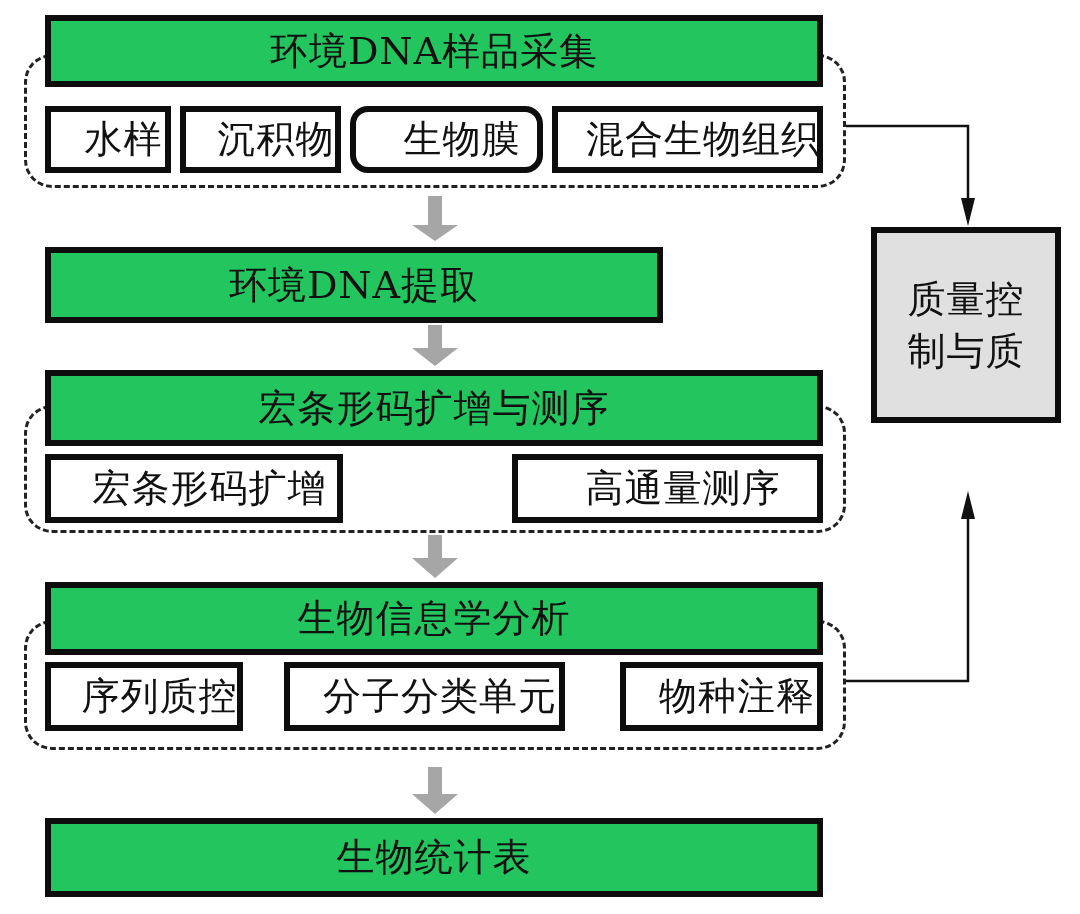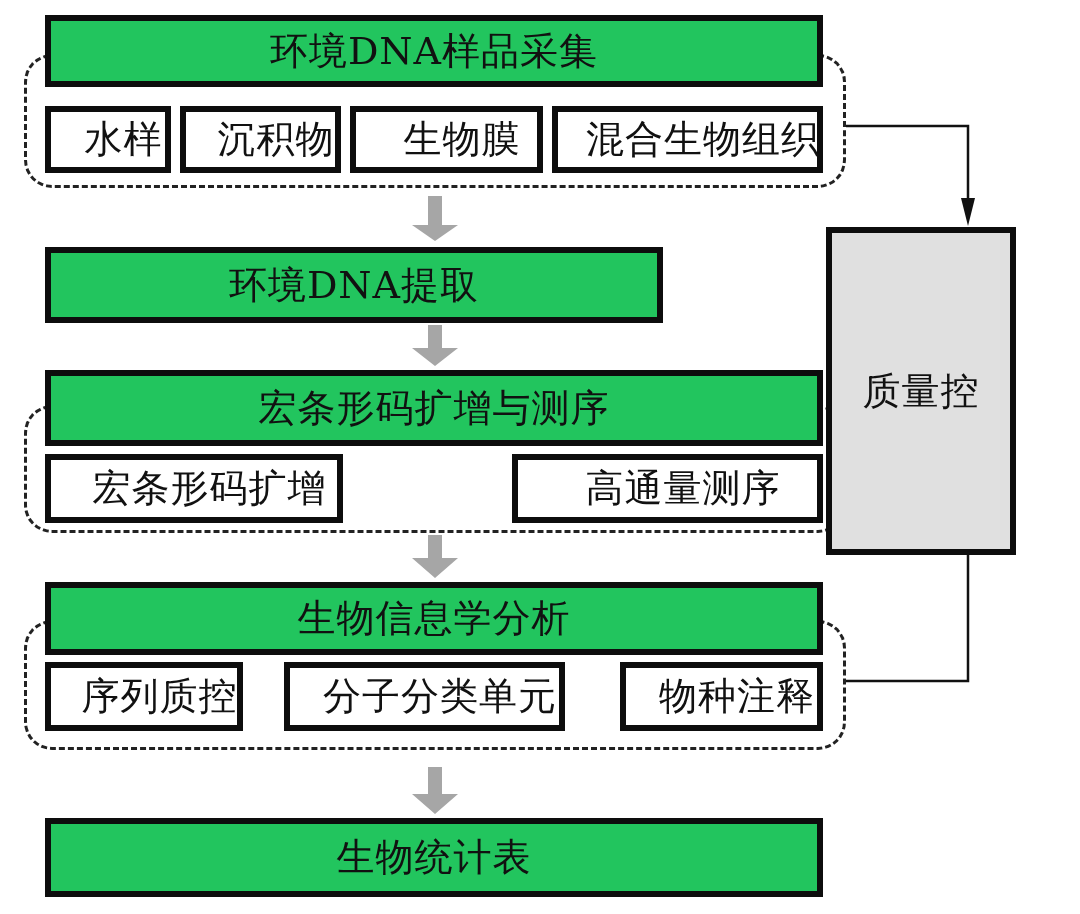--- a/index.html
+++ b/index.html
@@ -24,21 +24,21 @@
 
 <div class="box main" style="left:45px; top:15px; width:778px; height:72px; z-index:2;">
   <span class="txt">环境DNA样品采集</span>
 </div>
 <div class="box sub" style="left:45px; top:106px; width:126px; height:67px; z-index:2;">
   <span class="txt">水样</span>
 </div>
 <div class="box sub" style="left:180px; top:106px; width:161px; height:67px; z-index:2;">
   <span class="txt">沉积物</span>
 </div>
-<div class="box sub" style="left:350px; top:106px; width:193px; height:67px; z-index:2;">
+<div class="box sub" style="left:350px; top:106px; width:193px; height:67px; z-index:2;border-radius:18px;">
   <span class="txt">生物膜</span>
 </div>
 <div class="box sub" style="left:552px; top:106px; width:271px; height:67px; z-index:2;">
   <span class="txt">混合生物组织</span>
 </div>
 
 <div class="box main" style="left:45px; top:247px; width:618px; height:76px; z-index:2;">
   <span class="txt">环境DNA提取</span>
 </div>
 
@@ -62,22 +62,23 @@
   <span class="txt">分子分类单元</span>
 </div>
 <div class="box sub" style="left:620px; top:662px; width:203px; height:69px; z-index:2;">
   <span class="txt">物种注释</span>
 </div>
 
 <div class="box main" style="left:45px; top:818px; width:778px; height:79px; z-index:2;">
   <span class="txt">生物统计表</span>
 </div>
 
-<div class="box qc" style="left:826px; top:227px; width:190px; height:328px; z-index:2;">
+<div class="box qc" style="left:871px; top:227px; width:190px; height:196px; z-index:2;">
   <span class="txt">质量控</span>
+  <span class="txt">制与质</span>
 </div>
 
 <svg class="overlay" width="1080" height="914" viewBox="0 0 1080 914" style="z-index:1;">
 
   <g fill="#a6a6a6">
     <polygon points="428,196 442,196 442,225 458,225 435,241 412,225 428,225"></polygon>
     <polygon points="428,325 442,325 442,348 458,348 435,366 412,348 428,348"></polygon>
     <polygon points="428,535 442,535 442,558 458,558 435,578 412,558 428,558"></polygon>
     <polygon points="428,767 442,767 442,794 458,794 435,814 412,794 428,794"></polygon>
   </g>

